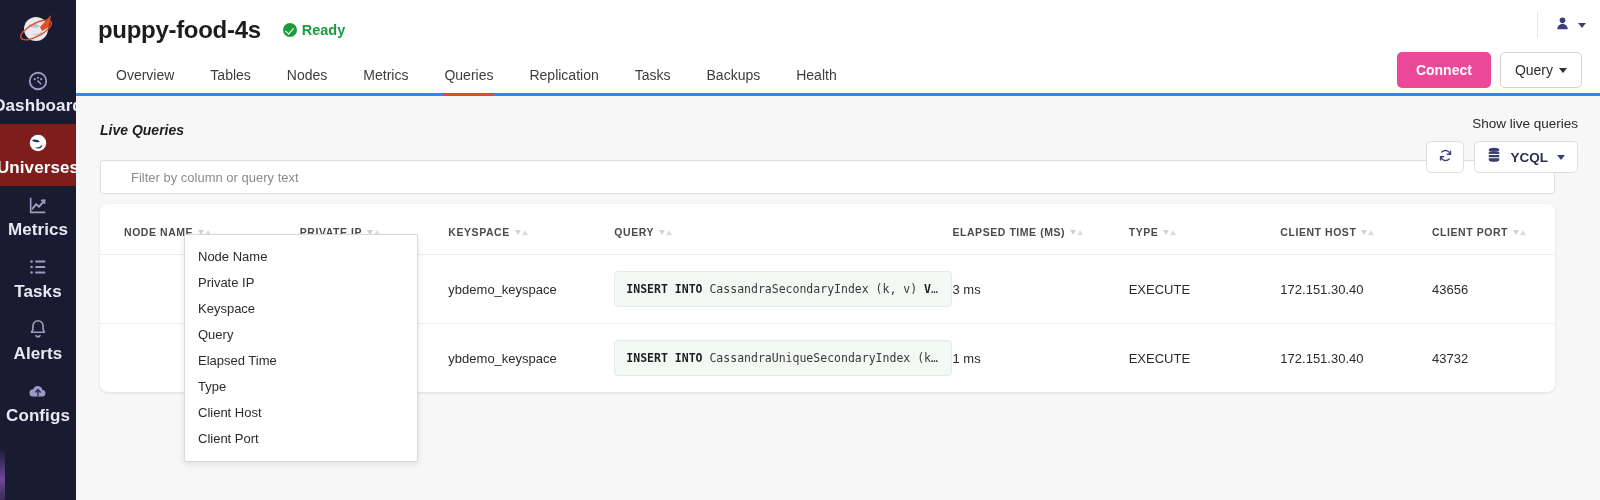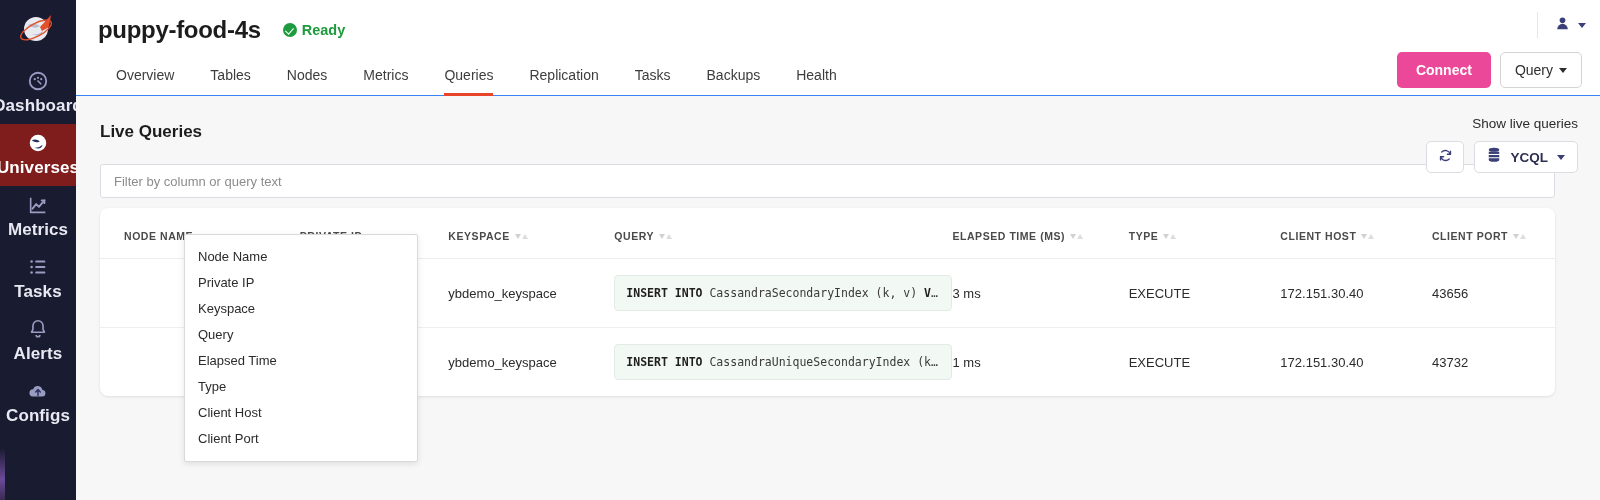--- a/index.html
+++ b/index.html
@@ -26,21 +26,21 @@
   .nav-item .nav-ico { height: 22px; display: flex; align-items: center; justify-content: center; }
   .nav-item .nav-lbl { font-size: 17px; color: #fff; font-weight: 700; letter-spacing: .1px; }
   .nav-item.dim .nav-lbl { color: #e8e9f2; font-weight: 700; }
   .purple-strip {
     position: absolute; left: 0; bottom: 0; width: 5px; height: 52px;
     background: linear-gradient(180deg, rgba(120,80,180,0) 0%, #6b4a99 60%, #3a2b52 100%);
   }
 
   
   .main { flex: 1; height: 500px; position: relative; background: #f7f7f7; }
-  .topbar { background: #fff; height: 96px; position: relative; border-bottom: 1px solid #3b82f6; }
+  .topbar { background: #fff; height: 96px; position: relative; border-bottom: 3px solid #3b82f6; }
   .title-row { display: flex; align-items: center; padding: 12px 0 0 22px; height: 48px; }
   .univ-title { font-size: 24px; font-weight: 700; color: #1c1c1c; letter-spacing: -.3px; }
   .ready-badge { display: flex; align-items: center; gap: 5px; margin-left: 22px; }
   .ready-badge .rb-txt { color: #1e9b3e; font-size: 14.5px; font-weight: 700; }
   .check-ico { width: 14px; height: 14px; border-radius: 50%; background: #1e9b3e; position: relative; }
   .check-ico::after {
     content: ""; position: absolute; left: 4px; top: 2.5px; width: 4px; height: 7px;
     border: solid #fff; border-width: 0 1.8px 1.8px 0; transform: rotate(42deg);
   }
   .user-menu {
@@ -68,38 +68,38 @@
   .btn-more {
     background: #fff; color: #2d2d2d; border: 1px solid #d4d4d4; border-radius: 5px;
     font-size: 14px; padding: 9px 14px; cursor: pointer; display: flex; align-items: center; gap: 6px;
     font-family: "Liberation Sans", sans-serif;
   }
   .btn-more .caret-sm { width:0;height:0;border-left:4px solid transparent;border-right:4px solid transparent;border-top:5px solid #2d2d2d; }
 
   
   .content { padding: 26px 22px 0 24px; position: relative; }
   .content-head { display: flex; align-items: center; justify-content: space-between; }
-  .page-title { font-size: 17px; font-weight: 700; color: #1c1c1c; }
+  .page-title { font-size: 14px; font-weight: 700; color: #1c1c1c; font-style: italic; }
   .live-q-label { font-size: 13.5px; color: #2b2b2b; text-align: right; }
   .right-ctl { position: absolute; right: 22px; top: 20px; text-align: right; }
   .ctl-row { display: flex; gap: 10px; margin-top: 10px; justify-content: flex-end; }
   .icon-btn {
     width: 38px; height: 32px; background: #fff; border: 1px solid #dcdce2; border-radius: 5px;
     display: flex; align-items: center; justify-content: center; cursor: pointer;
   }
   .ycql-btn {
     height: 32px; background: #fff; border: 1px solid #dcdce2; border-radius: 5px;
     display: flex; align-items: center; gap: 9px; padding: 0 12px; cursor: pointer;
   }
   .ycql-btn .ycql-txt { font-size: 13.5px; color: #2d3050; font-weight: 600; }
 
   .filter-input {
     margin-top: 22px; width: 1455px; height: 34px; background: #fff;
     border: 1px solid #dcdce2; border-radius: 3px; font-size: 13px; color: #6f6f6f;
-    padding: 0 13px; font-family: "Liberation Sans", sans-serif; outline: none;
+    padding: 0 30px; font-family: "Liberation Sans", sans-serif; outline: none;
   }
   .filter-input::placeholder { color: #8c8c8c; }
 
   
   .table-card {
     margin-top: 10px; width: 1455px; background: #fff; border-radius: 8px;
     box-shadow: 0 1px 3px rgba(0,0,0,.10); overflow: hidden;
   }
   table { width: 100%; border-collapse: collapse; table-layout: fixed; }
   thead th {

